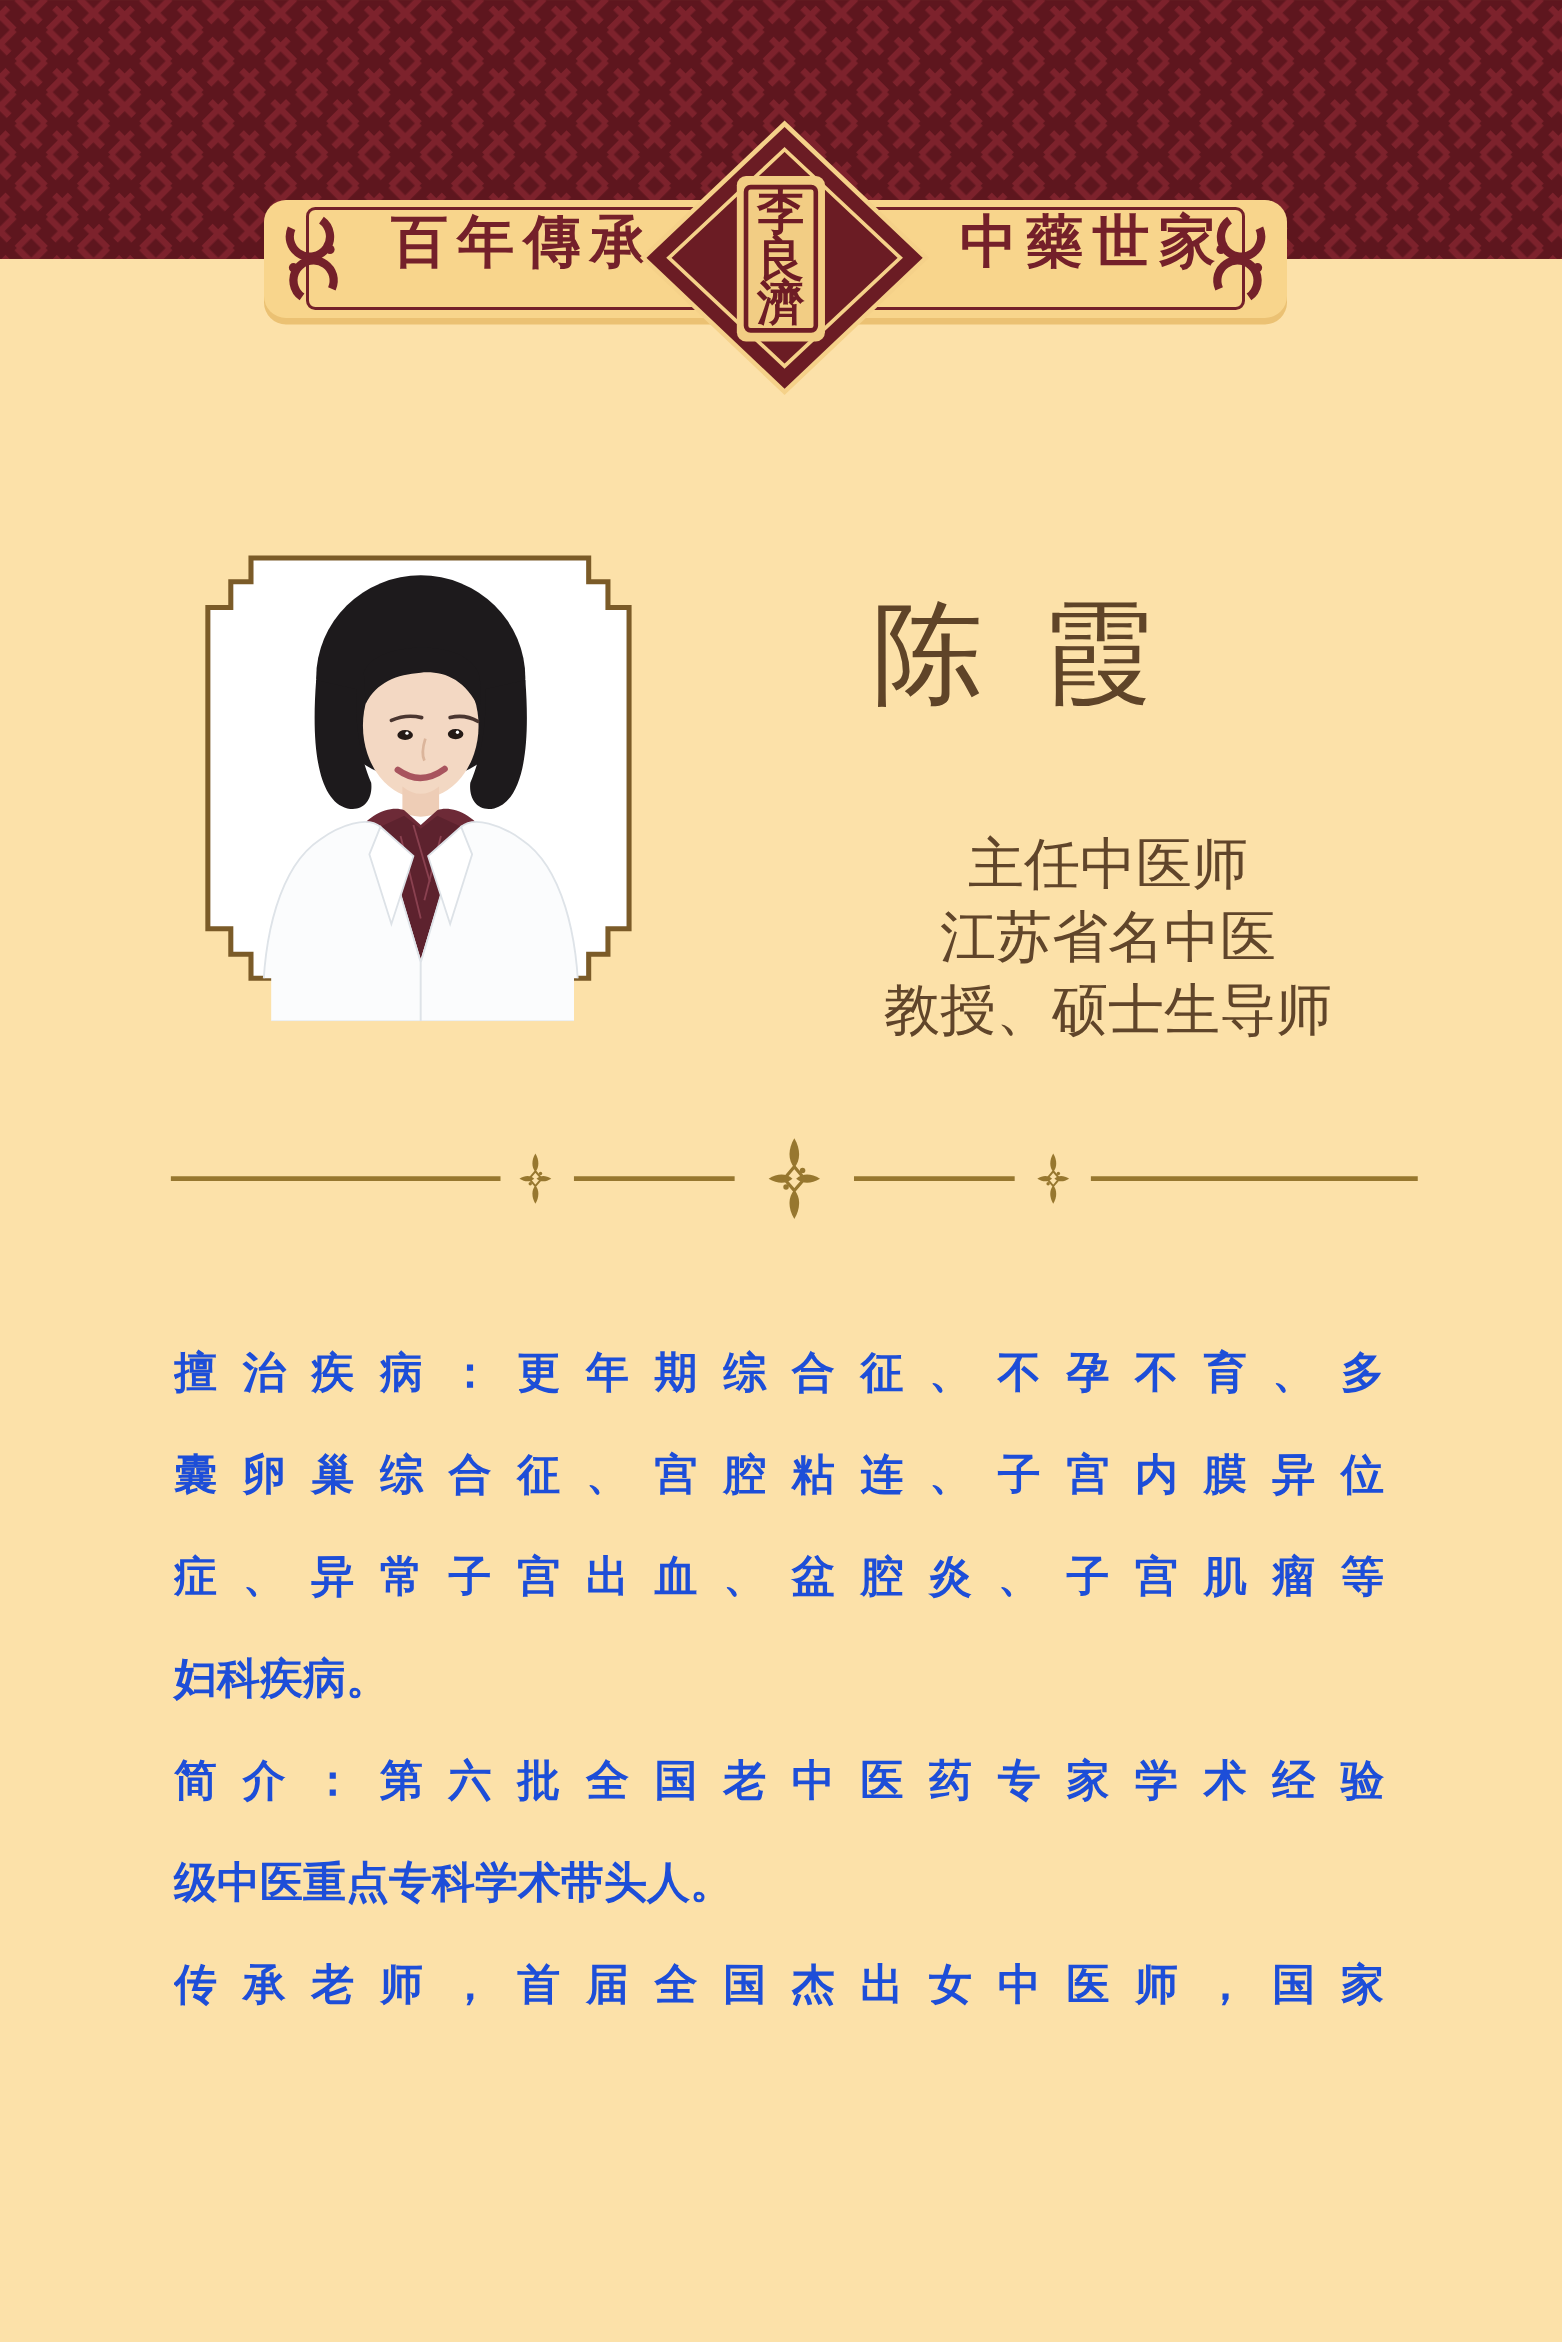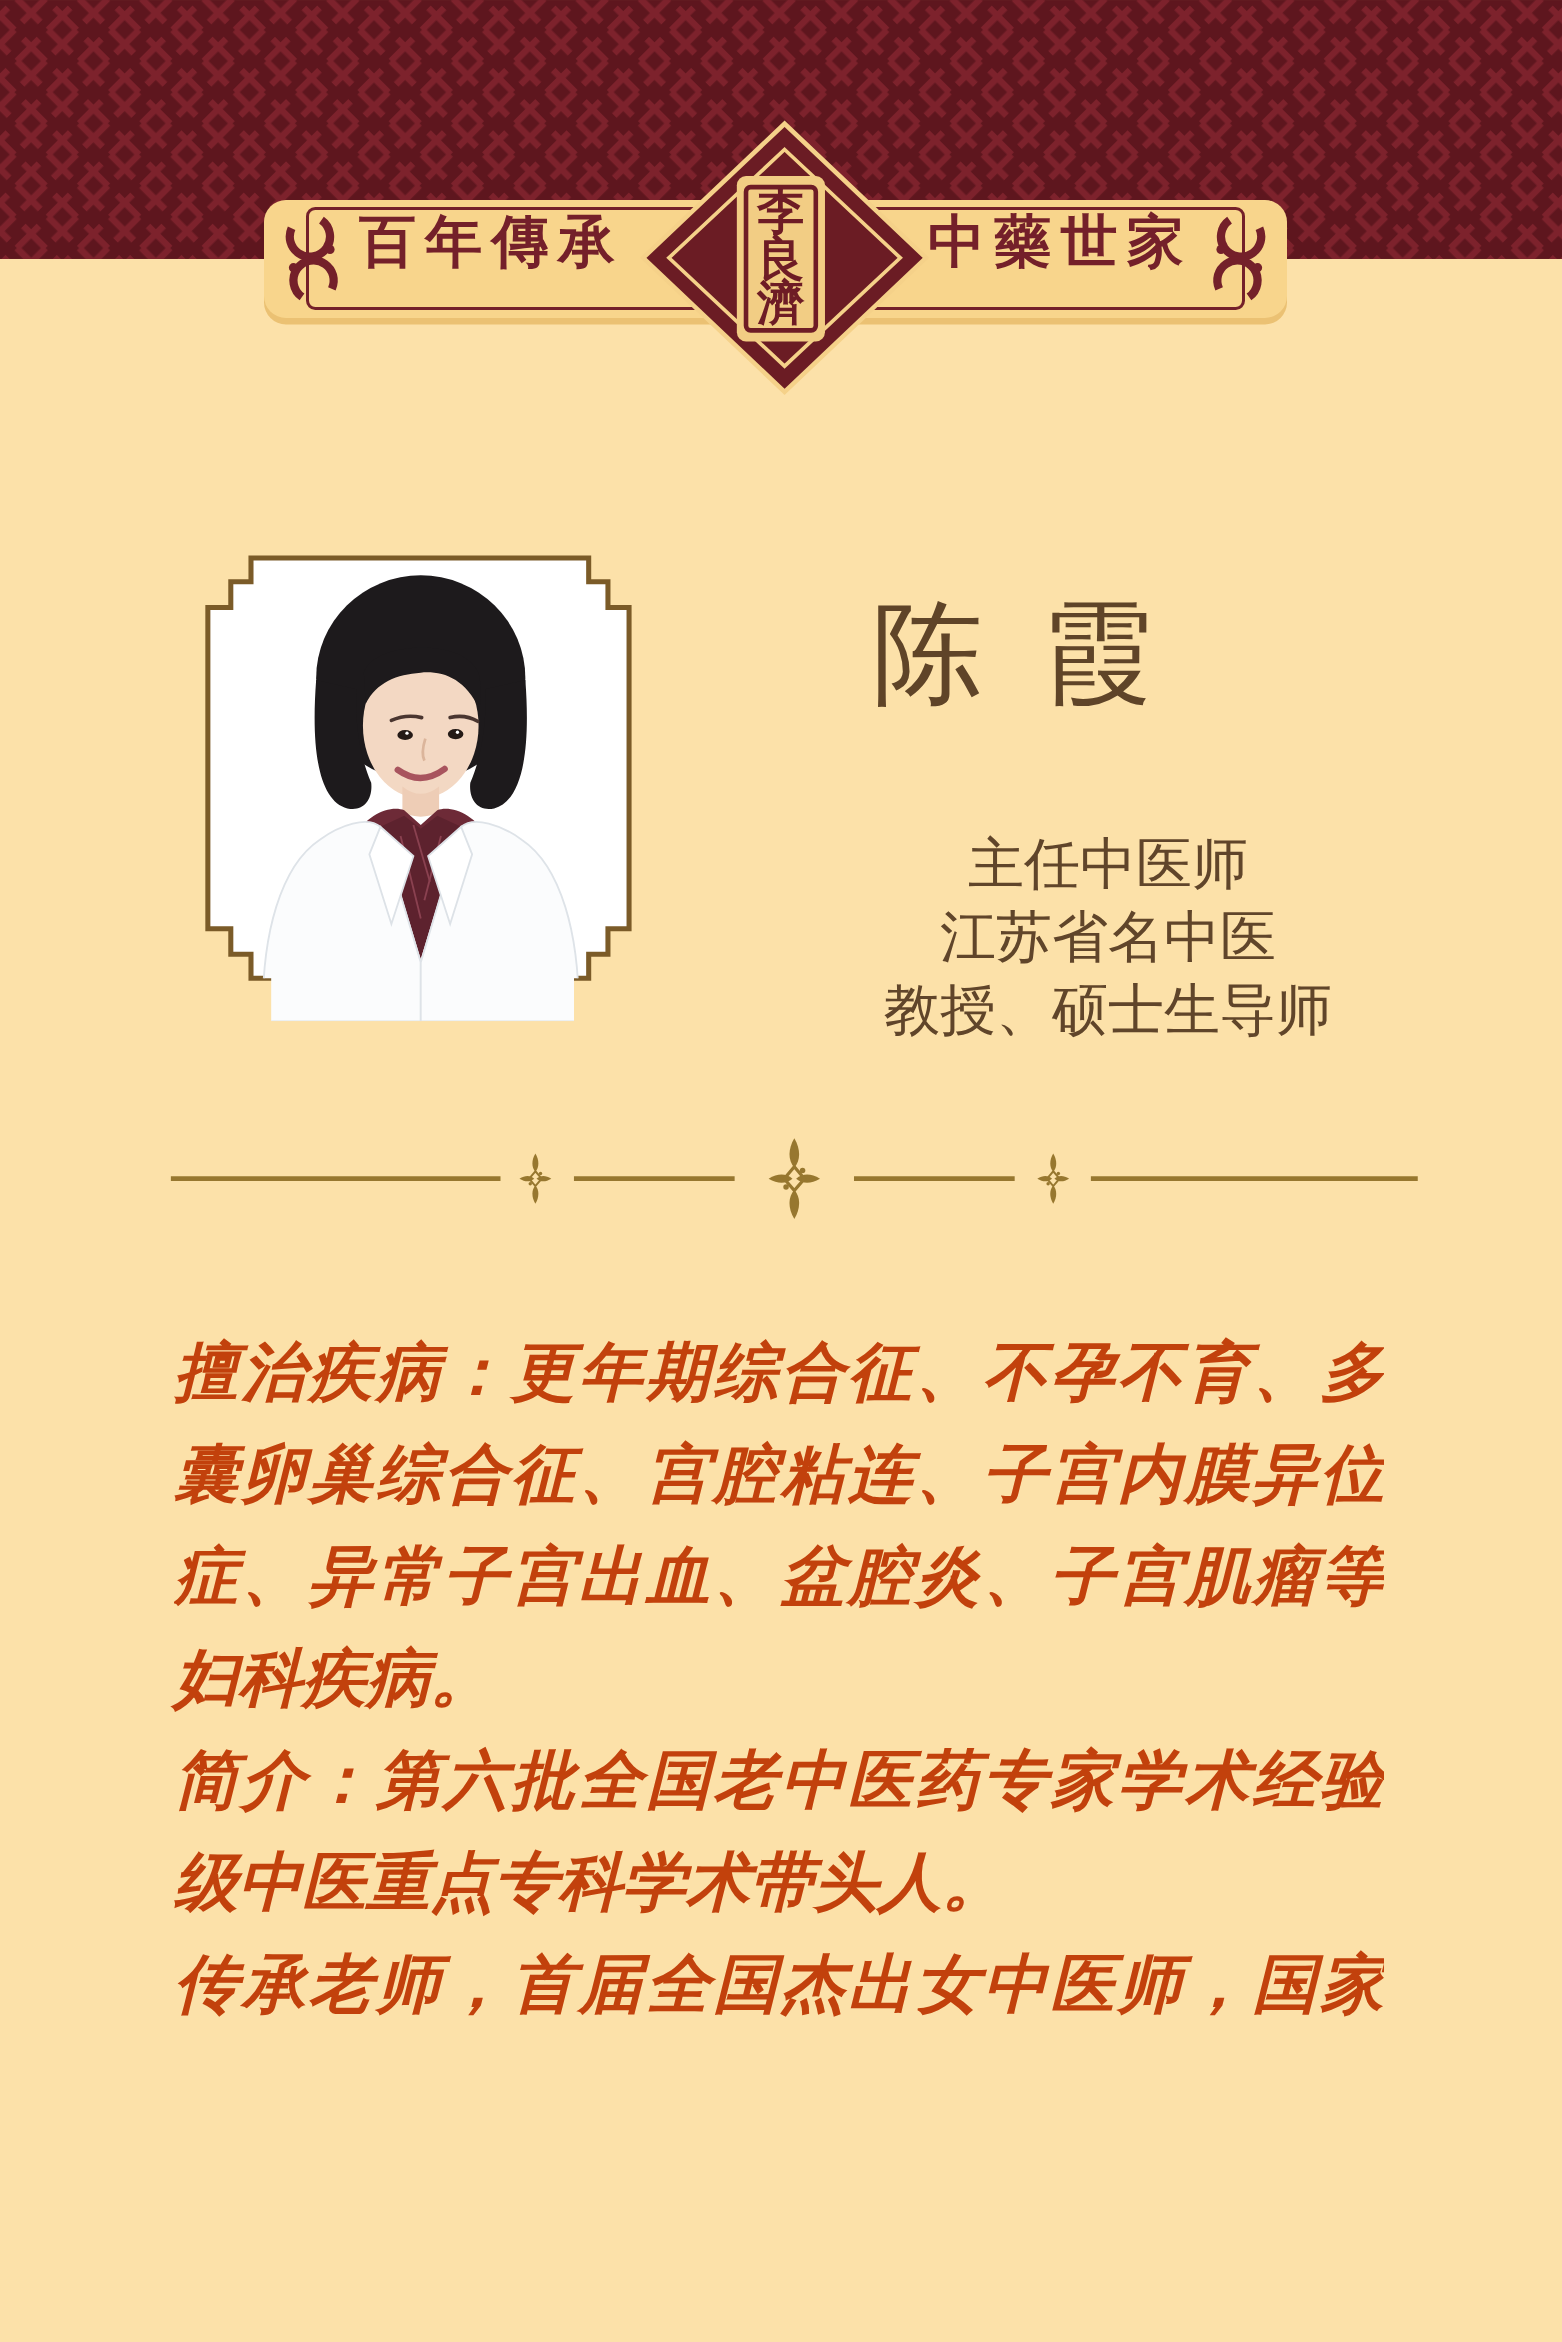--- a/index.html
+++ b/index.html
@@ -19,21 +19,21 @@
   .ribbon-pinstripe{
     position:absolute; left:42px; right:42px; top:7.3px; bottom:8.3px;
     border:3.7px solid #74202A; border-radius:9.2px;
   }
   .ribbon-curls{position:absolute;left:0;top:0;width:1023px;height:118px;}
   .ribbon-text{
     position:absolute; top:0; height:84px; width:275px;
     display:flex; align-items:center; justify-content:center;
     font-family:Liberation Mono, monospace;
     font-size:57px; font-weight:600; letter-spacing:9.2px;
-    color:#74202A; white-space:nowrap;
+    color:#74202A; white-space:nowrap;margin-left:32px;
   }
   .ribbon-text.left{left:90px;}
   .ribbon-text.right{left:659px;}
   
   .diamond{position:absolute;left:634px;top:110px;width:303px;height:303px;}
   .seal-char{
     font-family:"Liberation Serif","DejaVu Serif",serif;
     font-weight:bold; font-size:52px; fill:#6E1C25;
   }
   
@@ -47,21 +47,21 @@
   .doctor-titles{
     position:absolute; left:869px; top:828px; width:478px;
     text-align:center; font-family:Liberation Serif, serif;
     font-size:56px; line-height:73px; color:#60452A; white-space:nowrap;
   }
   
   .divider{position:absolute;left:0;top:1130px;width:1562px;height:101px;}
   
   .bio{
     position:absolute; left:174px; top:1321px; width:1210px;
-    color:#c2410c; font-weight:700; font-size:64px;font-style:italic;
+    color:#1d4ed8; font-weight:700; font-size:43px;
   }
   .bio-line{height:102px; line-height:102px; white-space:nowrap;}
   .bio-line.full{text-align:justify; text-align-last:justify; white-space:normal; overflow:hidden;}
 </style>
 </head>
 <body>
 
 <div id="page">
 
   <svg class="band" viewBox="0 0 1701 282">

